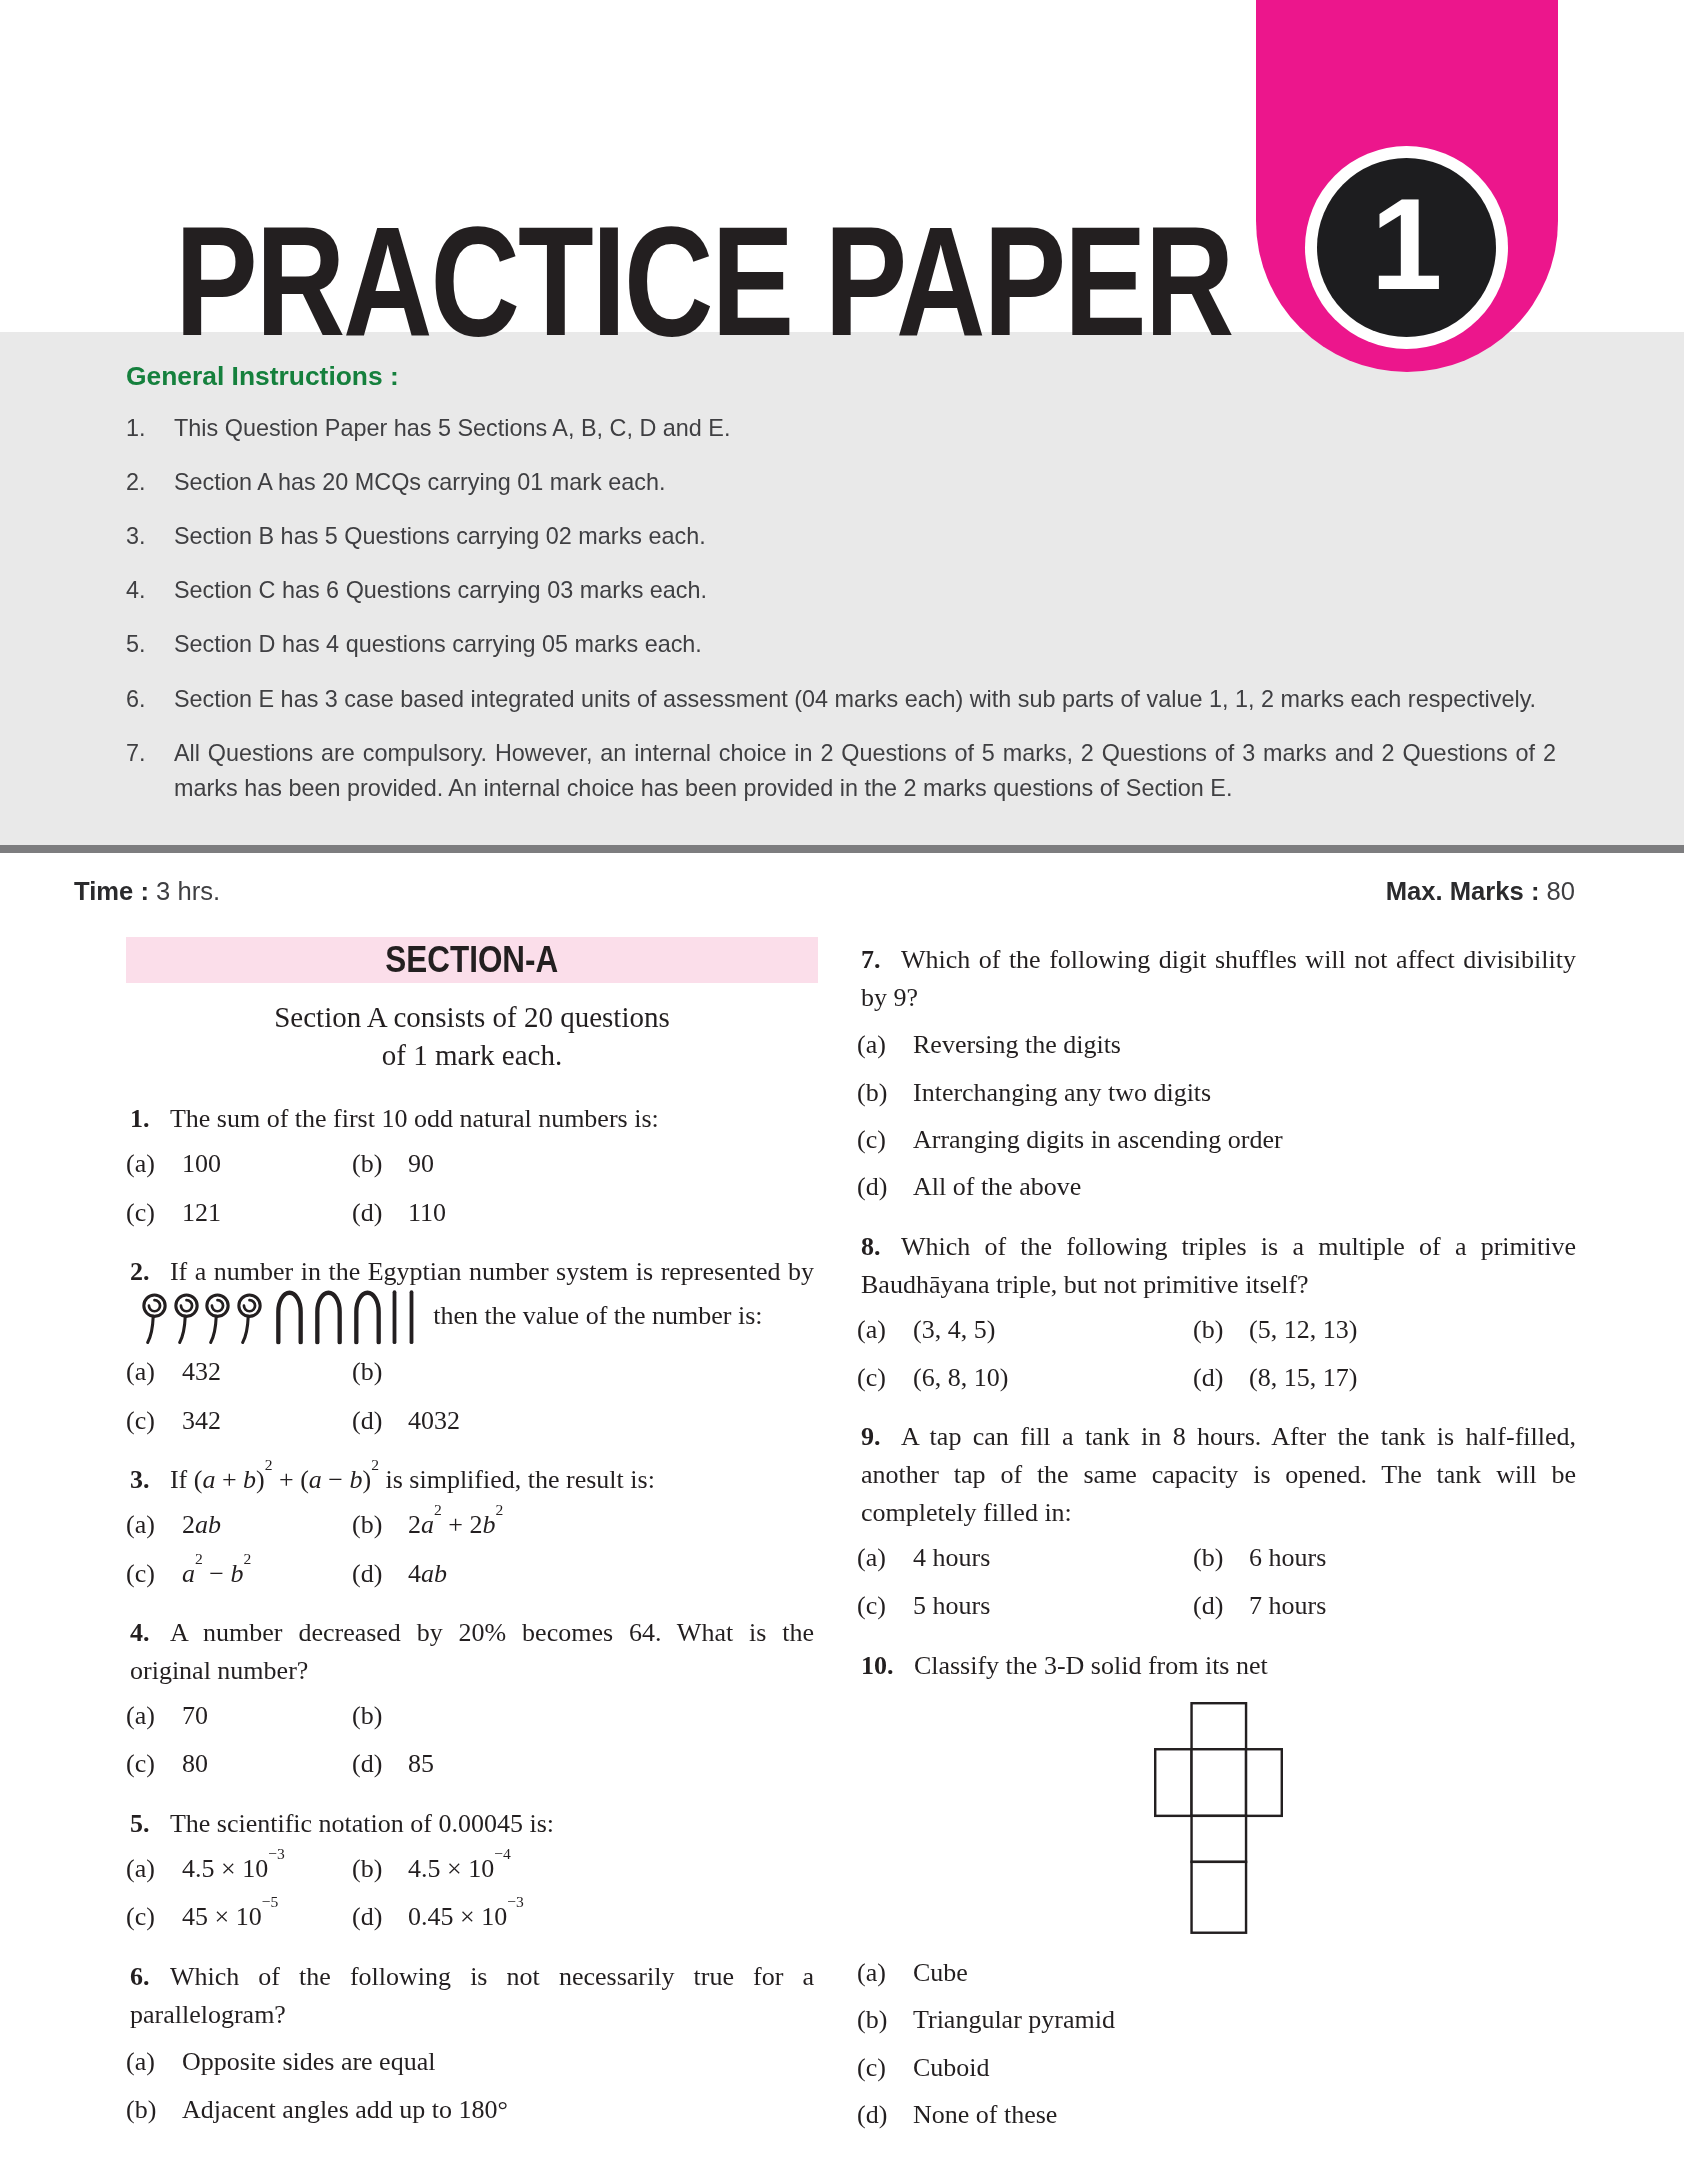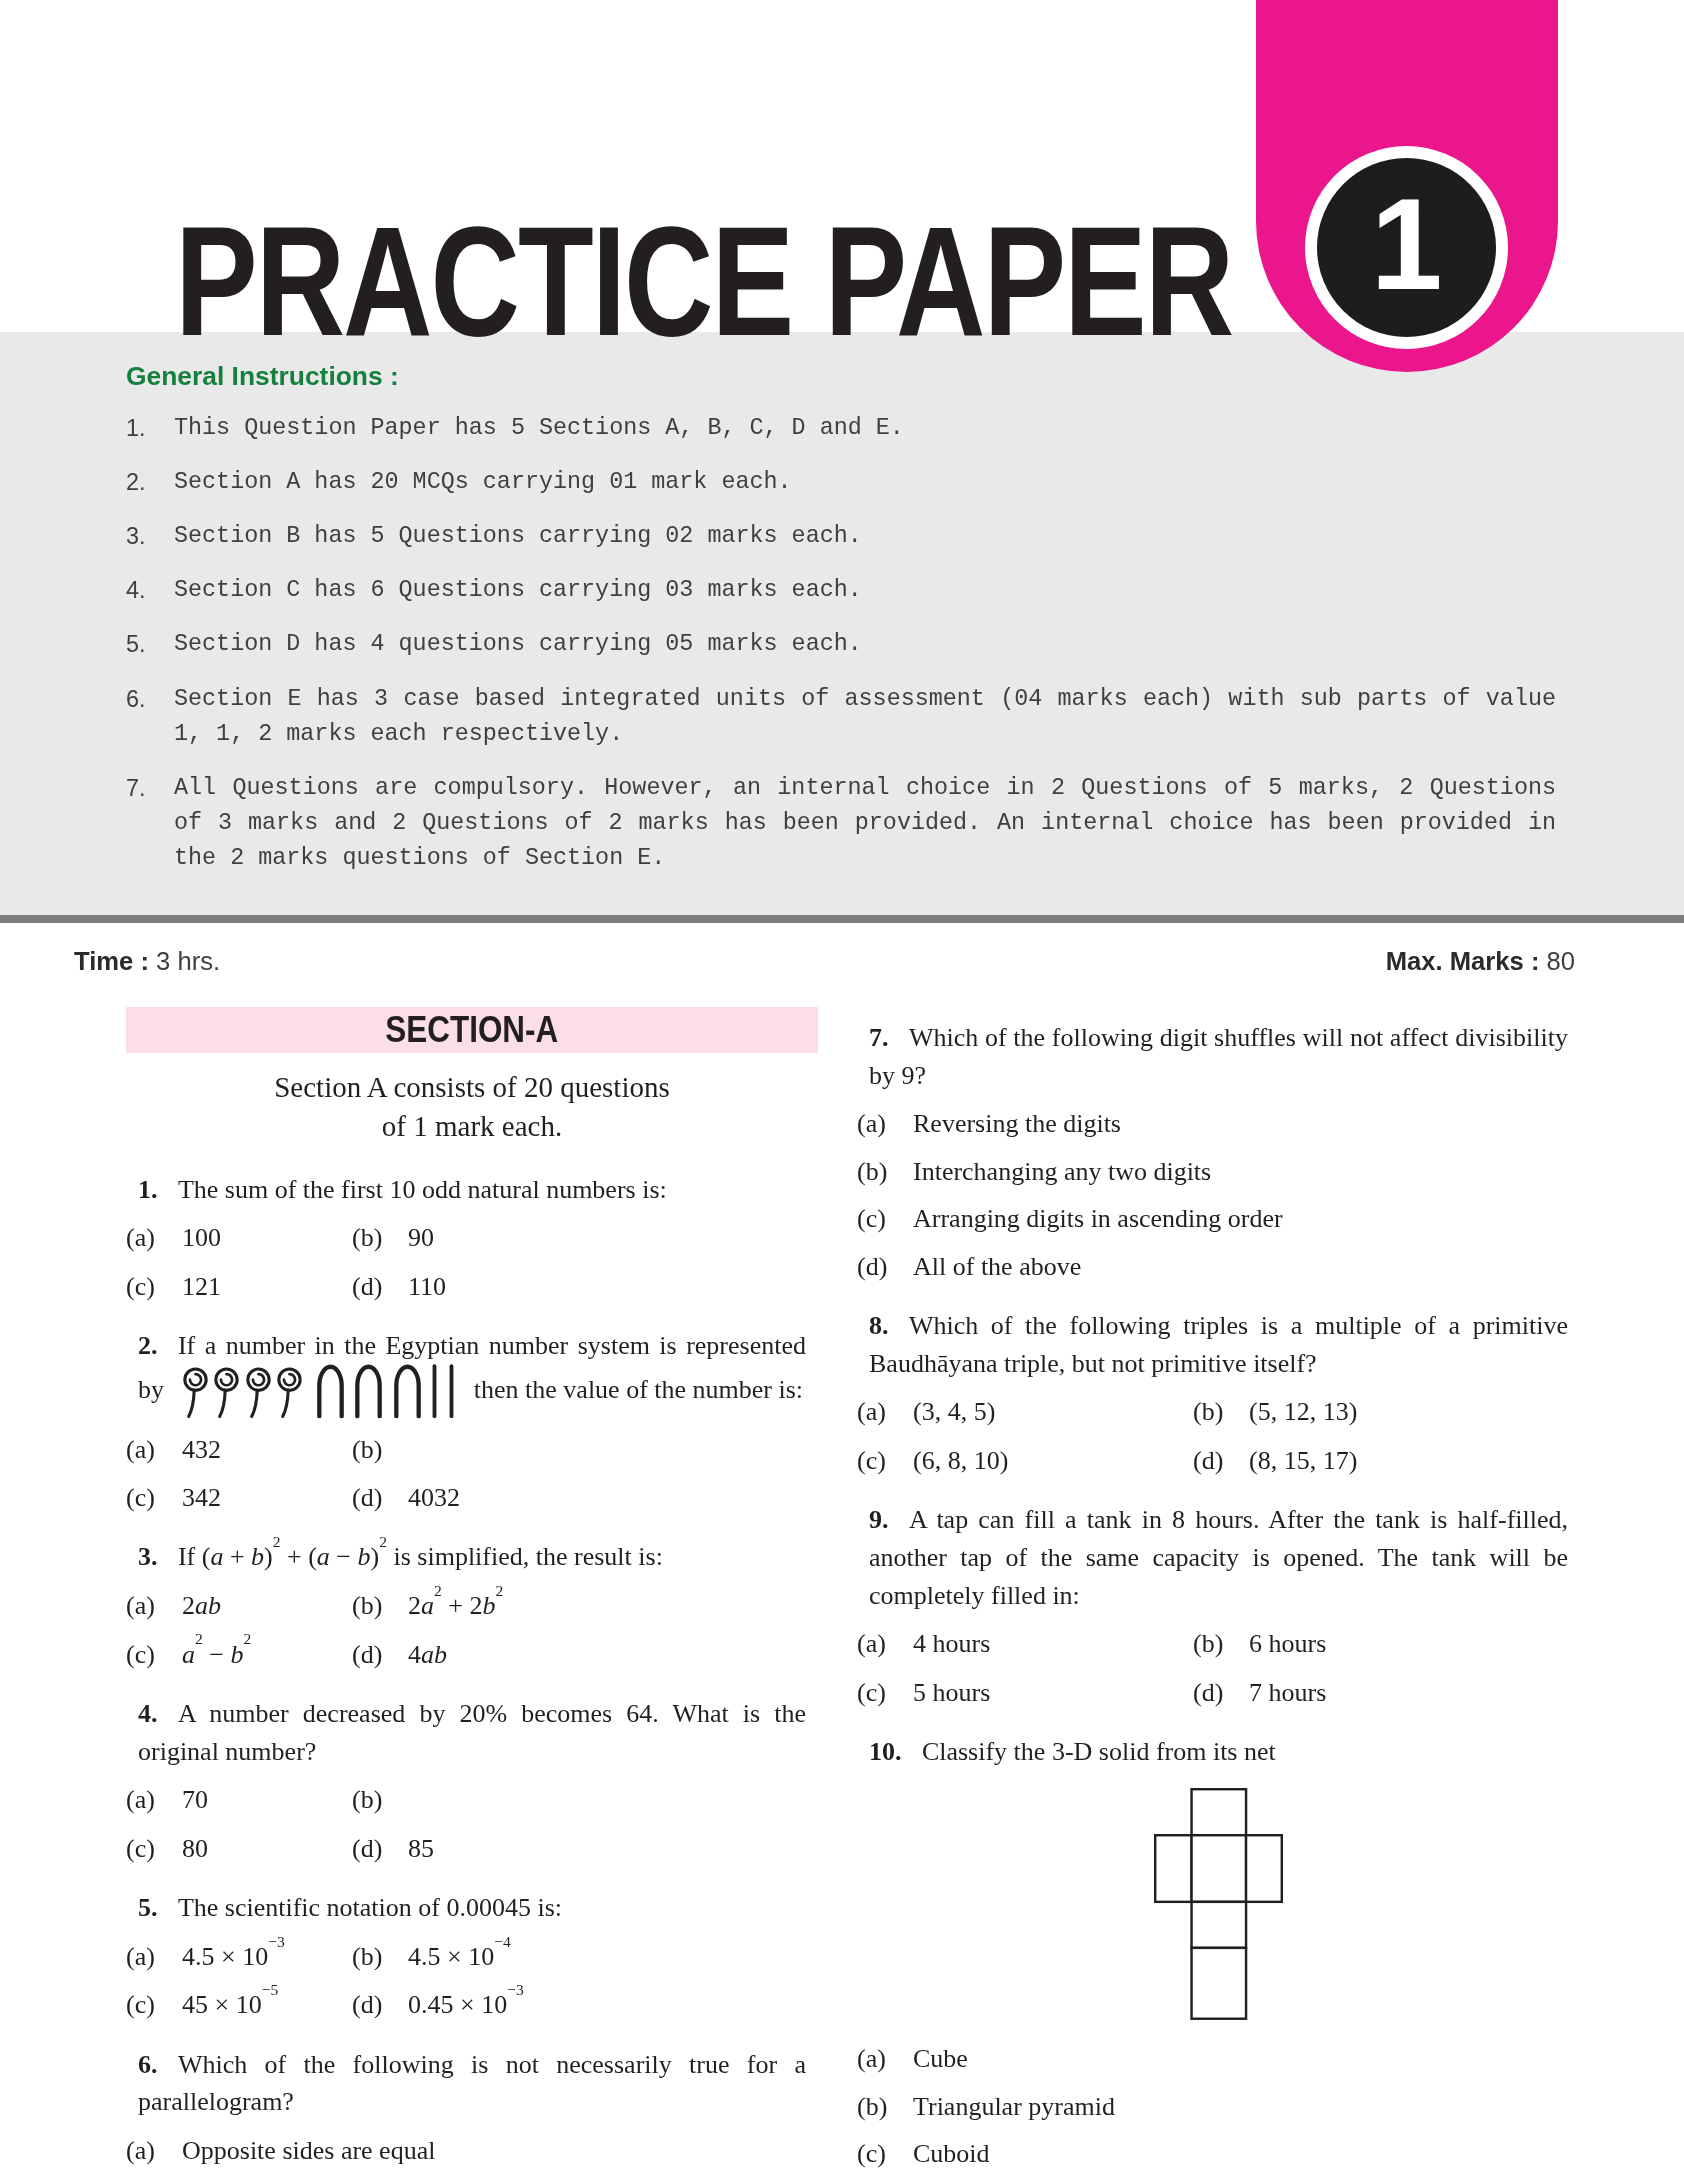--- a/index.html
+++ b/index.html
@@ -51,21 +51,21 @@
   .instr-heading{
     margin:0 0 8.5px 0;font-family:"Liberation Sans",sans-serif;
     font-weight:bold;font-size:26.4px;color:#15803d;letter-spacing:0;
   }
   .instr-item{
     display:flex;margin-top:19px;
     font-family:"Liberation Sans",sans-serif;font-size:23.4px;
     line-height:1.5;color:var(--soft-ink);
   }
   .instr-num{flex:none;width:48px;}
-  .instr-text{flex:1;text-align:justify;font-family:Liberation Mono, monospace;}
+  .instr-text{flex:1;text-align:justify;}
 
   
   .meta-row{
     display:flex;justify-content:space-between;
     padding:24px 109px 0 74px;
     font-family:"Liberation Sans",sans-serif;font-size:25.6px;color:var(--soft-ink);
   }
   .meta-label{font-weight:bold;color:#2b2b2d;}
 
   
@@ -81,21 +81,21 @@
   .section-banner-text{
     font-family:"Liberation Sans",sans-serif;font-weight:bold;font-size:37px;
     color:var(--ink);transform:scaleX(.85);letter-spacing:0;
   }
   .section-sub{
     text-align:center;font-weight:normal;font-size:29px;line-height:1.32;
     margin:15.3px auto 25.6px auto;
   }
 
   .question{margin-bottom:22px;}
-  .q-text{margin:12px;font-size:26px;line-height:1.45;text-align:justify;}
+  .q-text{margin:4px;font-size:26px;line-height:1.45;text-align:justify;}
   .q-num{font-weight:bold;margin-right:20.4px;}
 
   .options{margin-top:8.5px;}
   .options.grid{display:grid;row-gap:12px;}
   .col-left .options.grid{grid-template-columns:226px 1fr;}
   .col-right .options.grid{grid-template-columns:336px 1fr;}
   .options.list .option{margin-top:11px;}
   .option{display:flex;font-size:26px;line-height:1.4;}
   .opt-label{flex:none;width:56px;}
   .opt-text{flex:1;}

